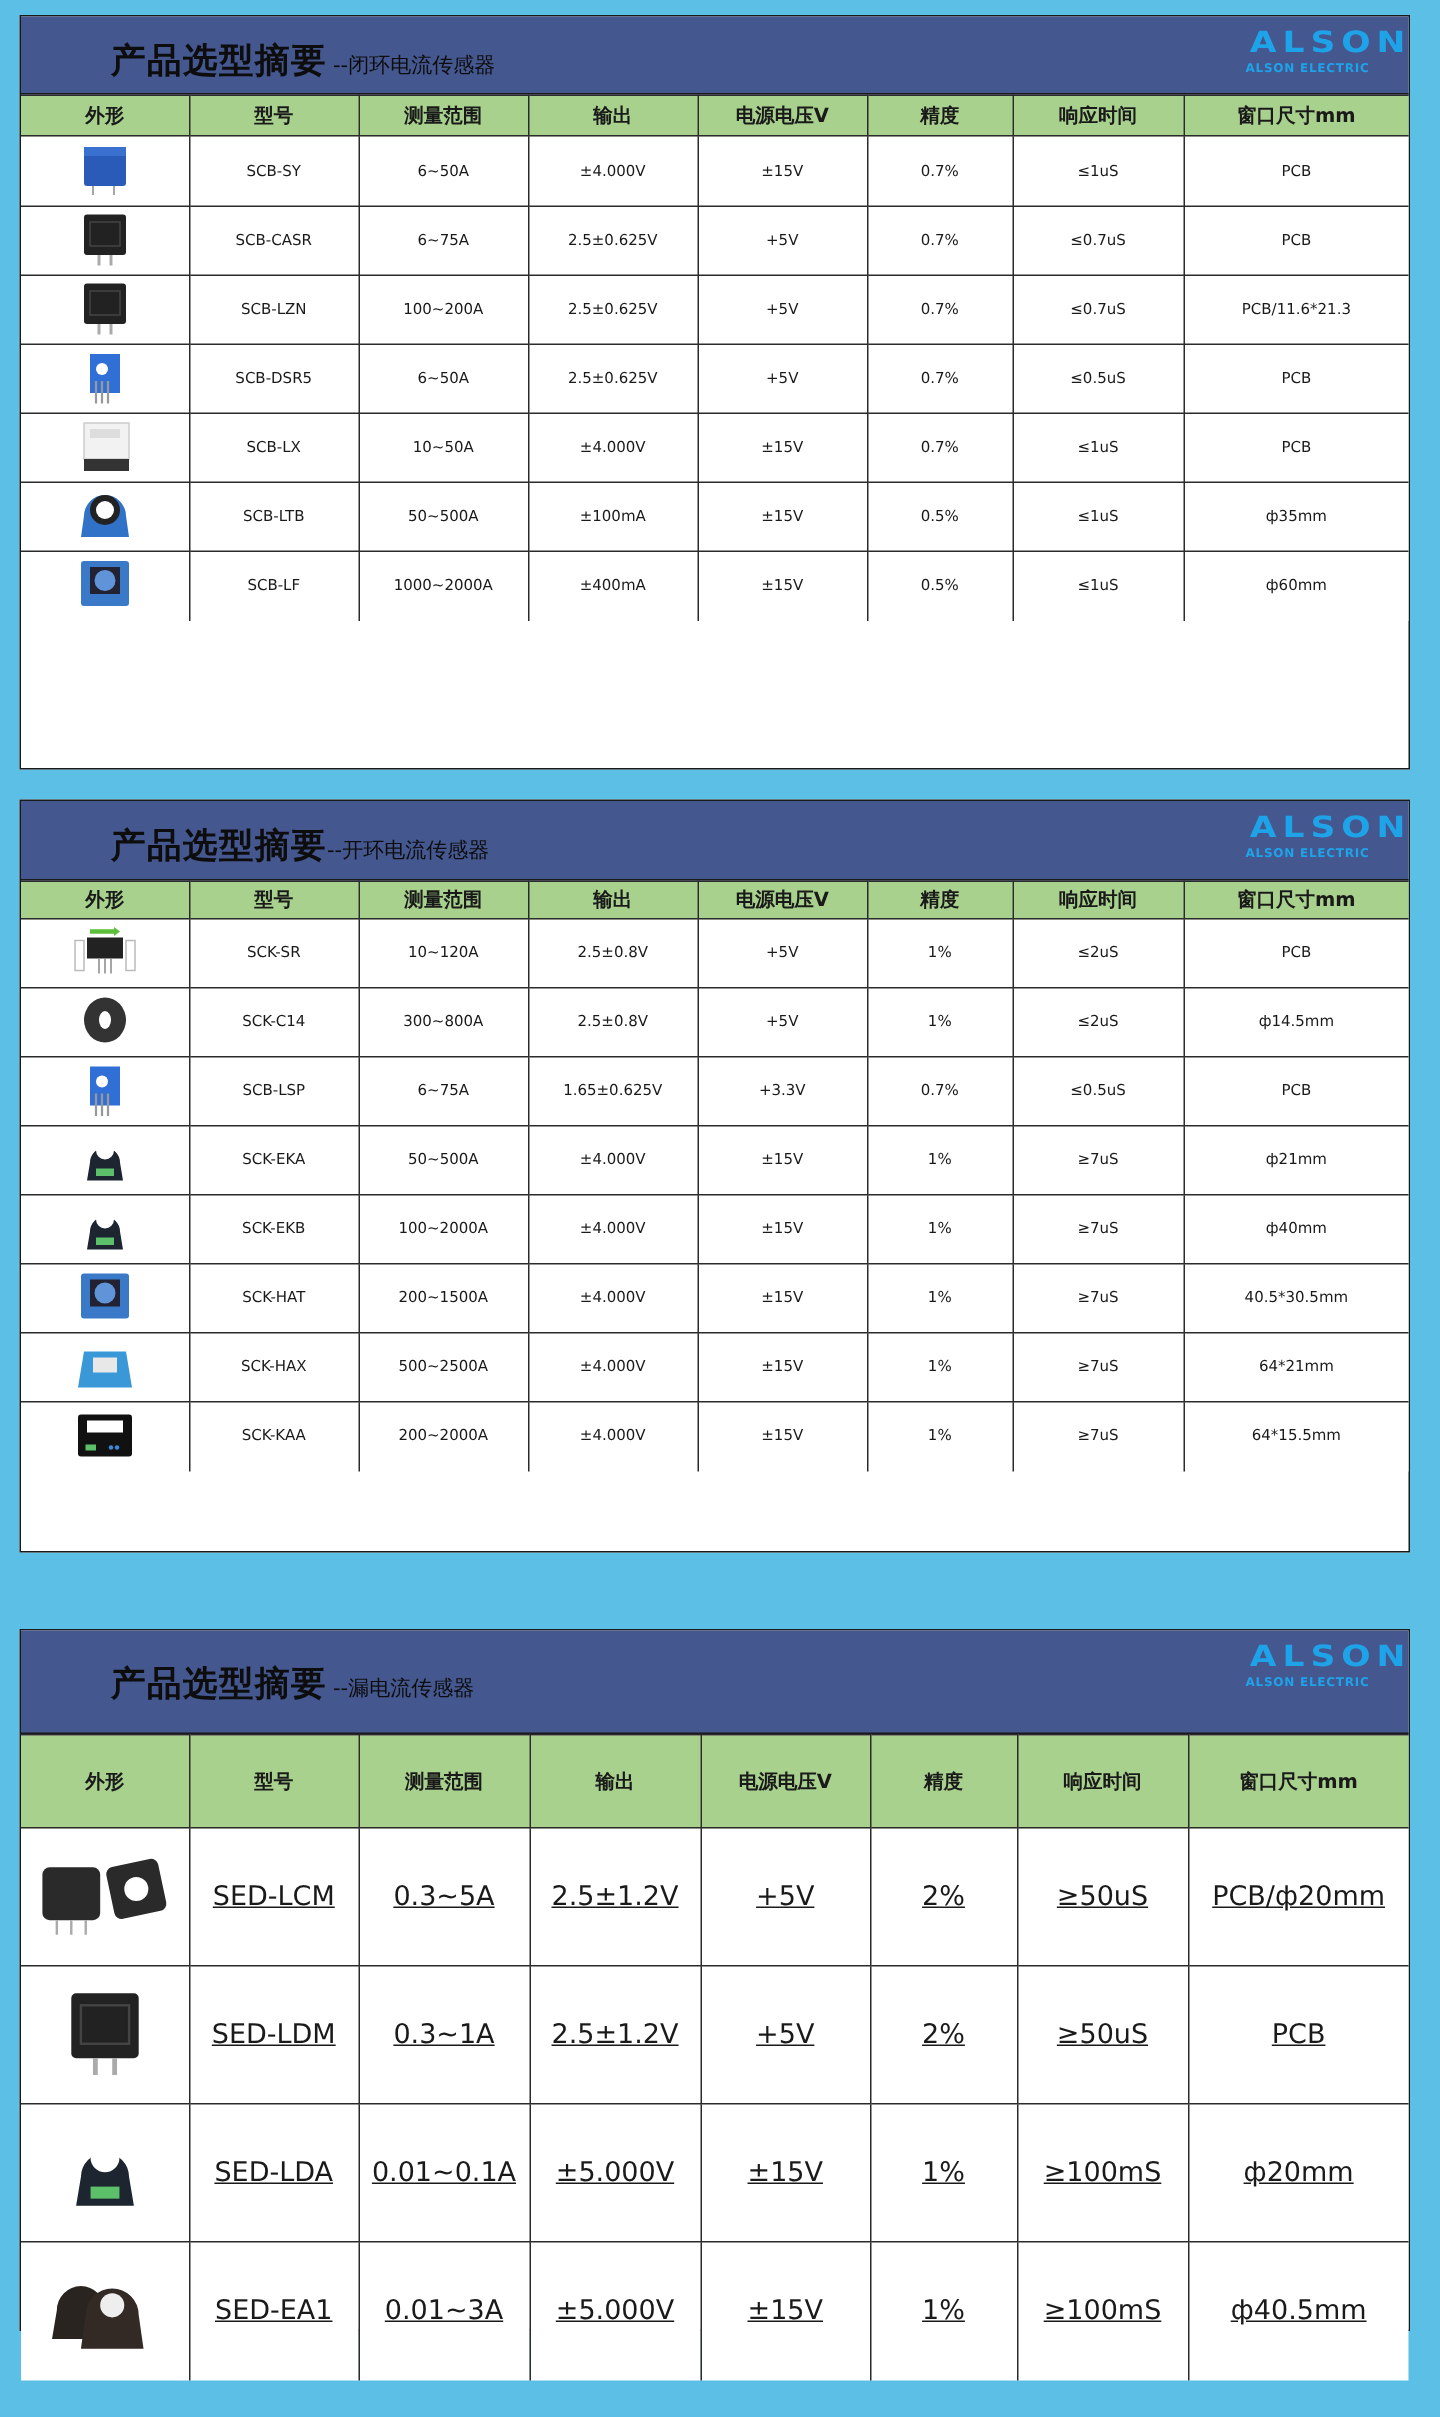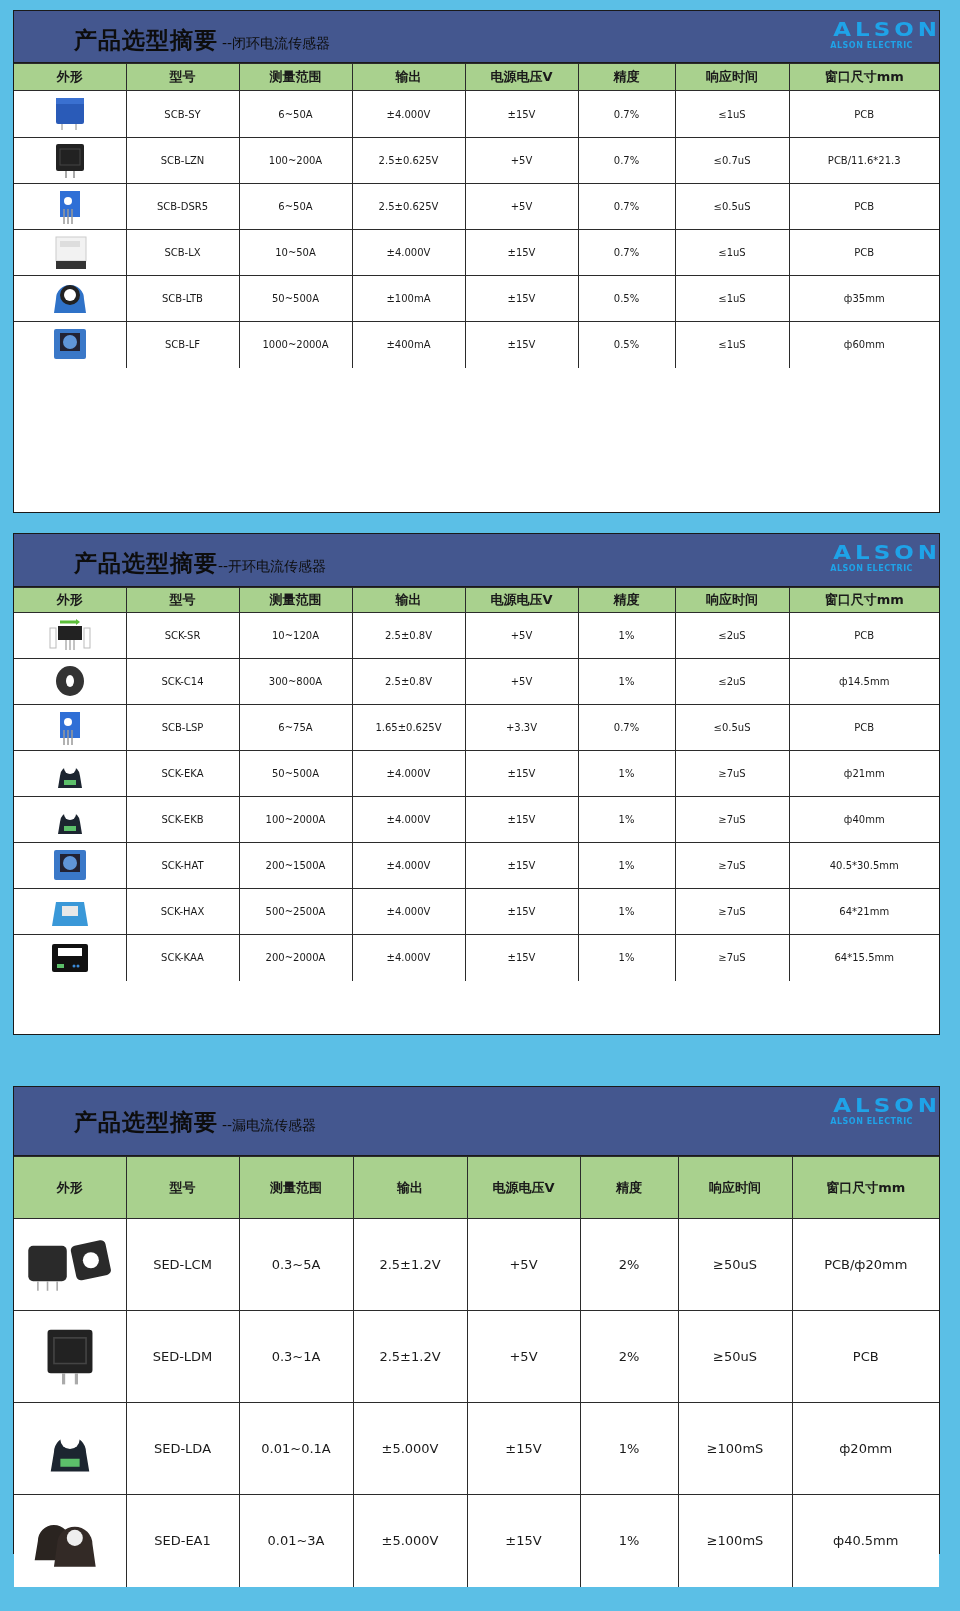--- a/index.html
+++ b/index.html
@@ -80,21 +80,21 @@
     color: #1a1a1a;
   }
   td {
     font-size: 10px;
     color: #1a1a1a;
     background: #fff;
   }
   tr > :first-child { border-left: none; }
   tr > :last-child { border-right: none; }
   tbody tr:last-child td { border-bottom: none; }
-  .p3 td { font-size: 13px; }
+  .p3 td { font-size: 18px; text-decoration: underline; }
   .thumb {
     display: inline-block;
     position: relative;
   }
 </style>
 </head>
 <body>
 
 <div class="panel" style="top:10px; height:503px;">
   <div class="panel-head" style="height:52px;">
@@ -137,20 +137,35 @@
                 <rect x="14" y="4" width="28" height="6" fill="#3a70d0"></rect>
                 <line x1="20" y1="30" x2="20" y2="36" stroke="#888"></line>
                 <line x1="34" y1="30" x2="34" y2="36" stroke="#888"></line>
               </svg></span></td>
           <td>SCB-SY</td>
           <td>6~50A</td>
           <td>±4.000V</td>
           <td>±15V</td>
           <td>0.7%</td>
           <td>≤1uS</td>
+          <td>PCB</td>
+        </tr>
+        <tr style="height: 46px;">
+          <td><span class="thumb"><svg width="56" height="38" viewBox="0 0 56 38">
+                <rect x="14" y="3" width="28" height="27" rx="2" fill="#222"></rect>
+                <rect x="18" y="8" width="20" height="16" fill="none" stroke="#444"></rect>
+                <line x1="24" y1="30" x2="24" y2="37" stroke="#aaa" stroke-width="2"></line>
+                <line x1="32" y1="30" x2="32" y2="37" stroke="#aaa" stroke-width="2"></line>
+              </svg></span></td>
+          <td>SCB-CASR</td>
+          <td>6~75A</td>
+          <td>2.5±0.625V</td>
+          <td>+5V</td>
+          <td>0.7%</td>
+          <td>≤0.7uS</td>
           <td>PCB</td>
         </tr>
         <tr style="height: 46px;">
           <td><span class="thumb"><svg width="56" height="38" viewBox="0 0 56 38">
                 <rect x="14" y="3" width="28" height="27" rx="2" fill="#222"></rect>
                 <rect x="18" y="8" width="20" height="16" fill="none" stroke="#444"></rect>
                 <line x1="24" y1="30" x2="24" y2="37" stroke="#aaa" stroke-width="2"></line>
                 <line x1="32" y1="30" x2="32" y2="37" stroke="#aaa" stroke-width="2"></line>
               </svg></span></td>
           <td>SCB-LZN</td>

